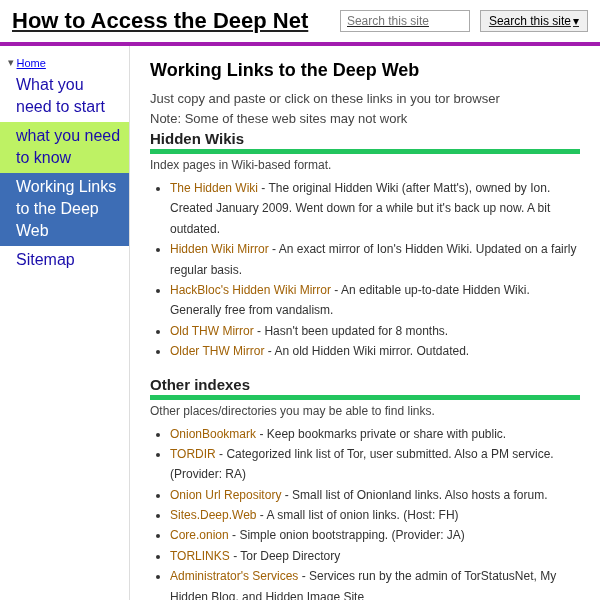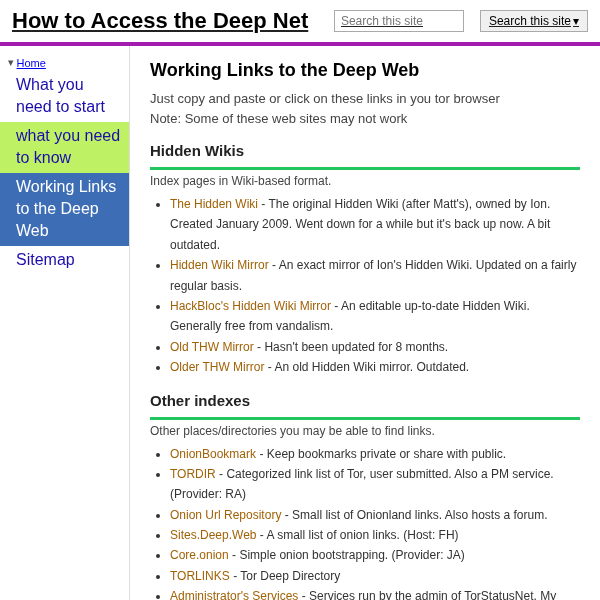--- a/index.html
+++ b/index.html
@@ -15,21 +15,21 @@
       text-decoration: underline;
     }
     #header h1 {
       font-size: 22px;
       font-weight: bold;
       color: #000;
     }
     .search-bar {
       display: flex;
       align-items: flex-end;
-      gap: 16px;
+      gap: 10px;
     }
     .search-bar input {
       border: 1px solid #aaa;
       padding: 3px 6px;
       font-size: 12px;
       width: 130px;
     }
     .search-bar button {
       border: 1px solid #aaa;
       background: #f0f0f0;
@@ -92,34 +92,34 @@
       overflow-y: auto;
     }
     #main h2 {
       font-size: 18px;
       font-weight: bold;
       margin-bottom: 8px;
       color: #000;
     }
     .intro-text {
       font-size: 13px;
-      margin-bottom: 14px;
+      margin-bottom: 2px;
       color: #444;
       line-height: 1.5;
     }
     .section {
       margin-bottom: 14px;
     }
     .section h3 {
       font-size: 15px;
       font-weight: bold;
       color: #222;
       margin-bottom: 4px;
-      padding-bottom: 8px;
-      border-bottom: 3px solid #22c55e;
+      padding-bottom: 2px;
+      border-bottom: 5px solid #22c55e;
     }
     .section-desc {
       font-size: 12px;
       color: #444;
       margin-bottom: 6px;
     }
     .section ul {
       list-style: disc;
       padding-left: 20px;
       line-height: 1.7;

